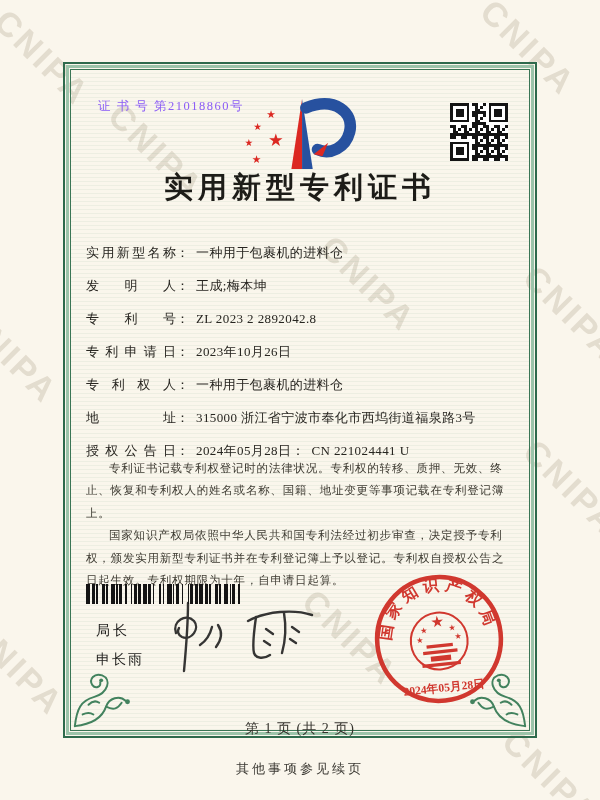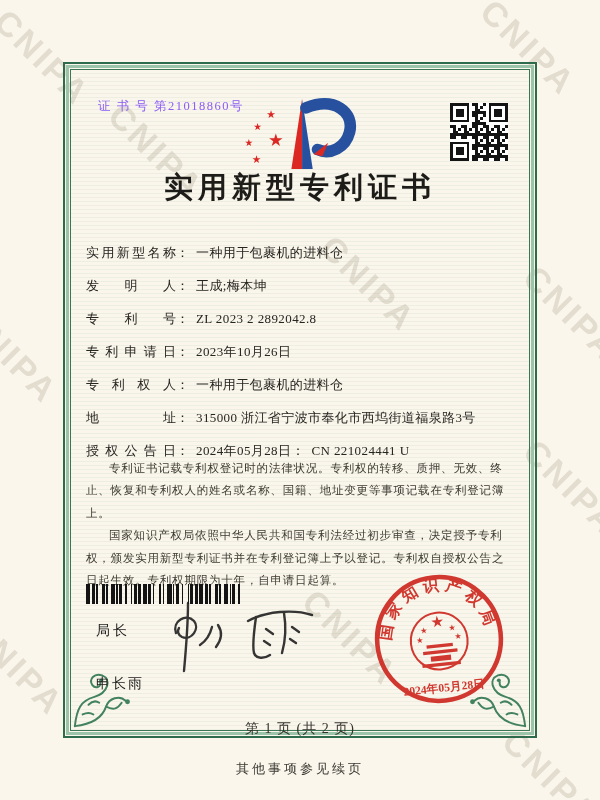--- a/index.html
+++ b/index.html
@@ -36,21 +36,21 @@
   .vl{letter-spacing:0.4px;}
 
   .legal{position:absolute;left:86px;width:428px;top:457px;font-size:11.5px;line-height:1.95;
          color:#3e3b32;letter-spacing:0.8px;z-index:4;}
   .legal p{margin:0;text-indent:2em;}
 
   .barcode{position:absolute;left:86px;top:584px;z-index:4;}
   .sig-title{position:absolute;left:96px;top:622px;font-size:14px;letter-spacing:3px;
              font-family:"Liberation Sans",sans-serif;color:#232220;z-index:4;}
   .sig-name{position:absolute;left:96px;top:651px;font-size:14px;letter-spacing:2px;
-            font-family:"Liberation Sans",sans-serif;color:#232220;z-index:4;margin-top:24px;}
+            font-family:"Liberation Sans",sans-serif;color:#232220;z-index:4;}
   .sig-script{position:absolute;left:152px;top:597px;z-index:4;}
 
   .seal{position:absolute;left:368px;top:568px;z-index:5;opacity:0.93;}
   .seal text{font-family:"Liberation Serif",serif;}
 
   .pagenum{position:absolute;left:0;right:0;top:720px;text-align:center;font-size:14px;
            letter-spacing:1px;color:#33312b;z-index:4;}
   .contnote{position:absolute;left:0;right:0;top:760px;text-align:center;font-size:13px;
             letter-spacing:3px;color:#3b3933;z-index:4;}
 </style>

